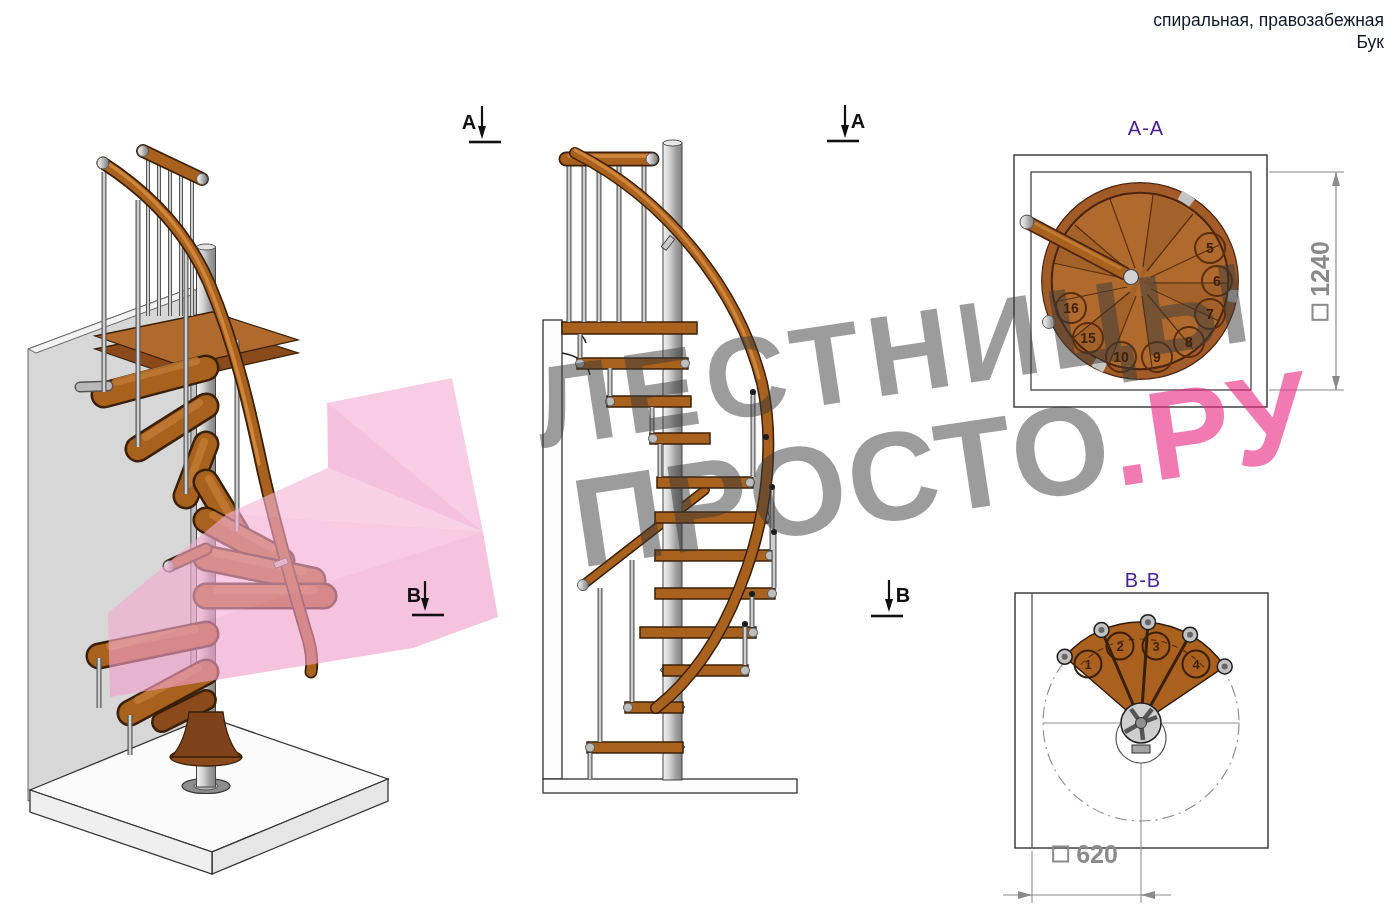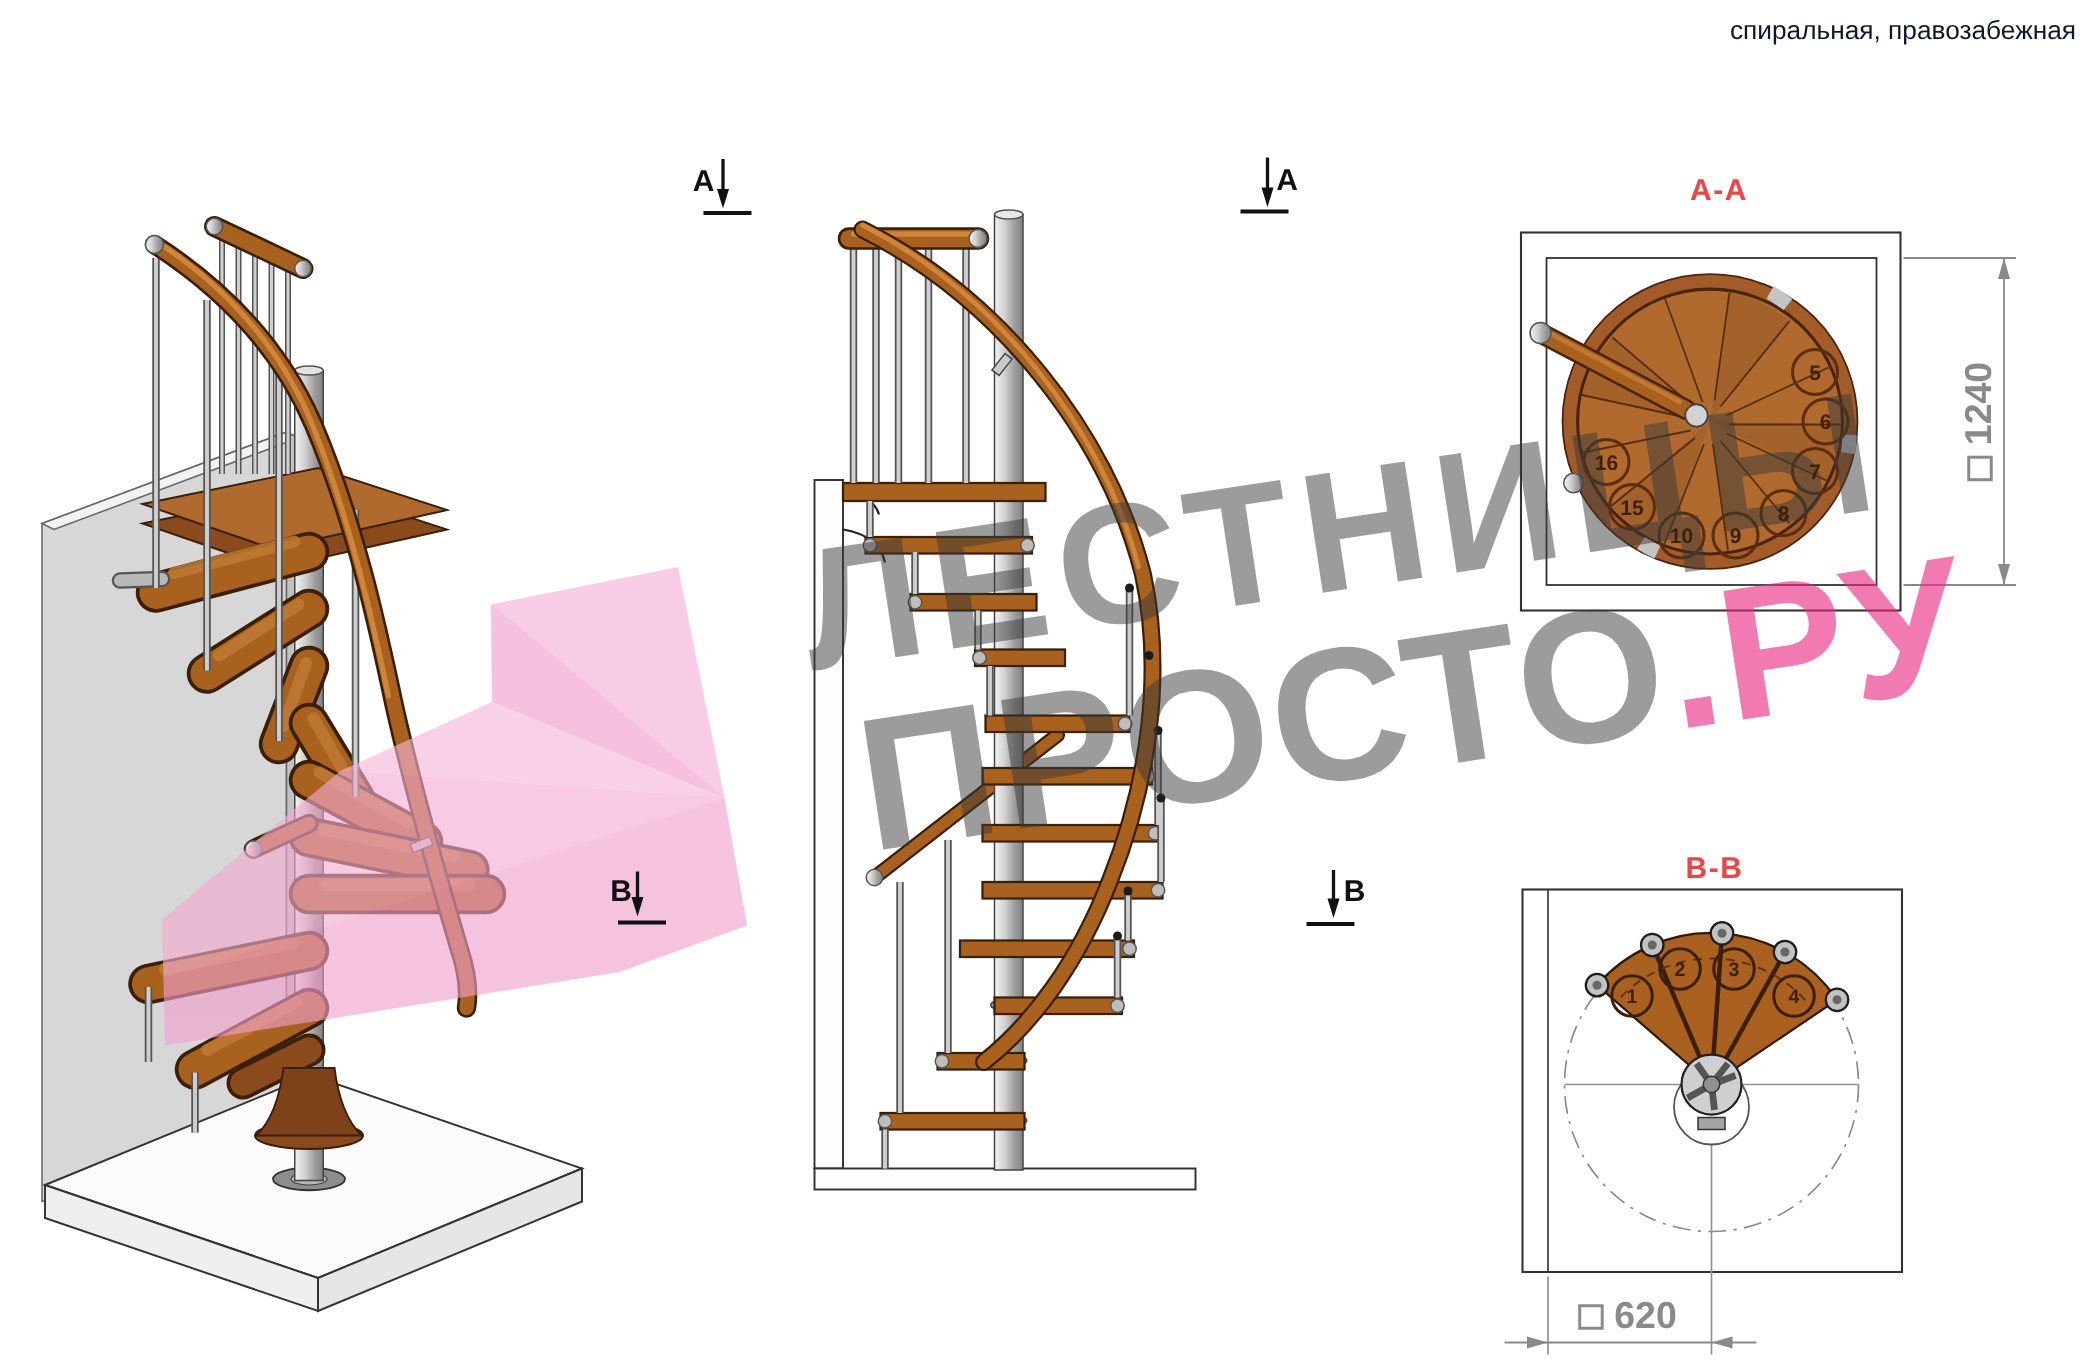--- a/index.html
+++ b/index.html
@@ -8,28 +8,28 @@
   svg{position:absolute;left:0;top:0;}
   .lbl{position:absolute;white-space:nowrap;}
   
   #hdr{right:16px;top:9px;text-align:right;font-size:17.5px;line-height:22px;color:#0f172a;}
   
   .wm{font-weight:900;line-height:1;transform-origin:0 60%;}
   #wm1{left:537px;top:352px;font-size:114px;letter-spacing:8px;transform:rotate(-8.6deg);color:rgba(58,58,58,.50);}
   #wm2{left:576px;top:462px;font-size:126px;letter-spacing:2px;transform:rotate(-8.6deg);color:rgba(58,58,58,.50);}
   #wm2 .pink{color:rgba(233,40,130,.62);}
   
-  .vtitle{font-size:20px;font-weight:bold;color:#ef4444;transform:translate(-50%,-50%);letter-spacing:1px;}
+  .vtitle{font-size:20px;font-weight:normal;color:#4c1d95;transform:translate(-50%,-50%);letter-spacing:1px;}
   
   .mletter{font-size:20px;font-weight:bold;color:#111;transform:translate(-50%,-50%);}
   
   .dim{display:flex;align-items:center;gap:7px;color:#8a8a8a;font-size:25px;font-weight:bold;}
   .dim .sq{width:13px;height:13px;border:2.5px solid #8a8a8a;display:inline-block;}
   #dim-aa{left:1320px;top:281px;transform:translate(-50%,-50%) rotate(-90deg);}
-  #dim-bb{left:1085px;top:878px;transform:translate(-50%,-50%);}
+  #dim-bb{left:1085px;top:854px;transform:translate(-50%,-50%);}
   
   .stepnum{font-weight:bold;color:#3f1f08;transform:translate(-50%,-50%);}
   .n-aa{font-size:14px;} .n-bb{font-size:13px;}
 </style>
 </head>
 <body>
 
 <div id="stage">
 
 <svg width="1400" height="911" viewBox="0 0 1400 911">
@@ -496,20 +496,21 @@
     <g>
       <line x1="889" y1="580" x2="889" y2="604"></line>
       <polygon points="889,612 885,599 893,599" fill="#111" stroke="none"></polygon>
       <line x1="871" y1="616" x2="903" y2="616" stroke-width="2.6"></line>
     </g>
   </g>
 </svg>
 
 <div class="lbl" id="hdr">
   <div>спиральная, правозабежная</div>
+  <div>Бук</div>
 </div>
 
 <div class="lbl mletter" style="left:469px;top:122px;">A</div>
 <div class="lbl mletter" style="left:858px;top:121px;">A</div>
 <div class="lbl mletter" style="left:414px;top:595px;">B</div>
 <div class="lbl mletter" style="left:903px;top:595px;">B</div>
 
 <div class="lbl vtitle" style="left:1146px;top:128px;">A-A</div>
 <div class="lbl vtitle" style="left:1143px;top:580px;">B-B</div>
 

